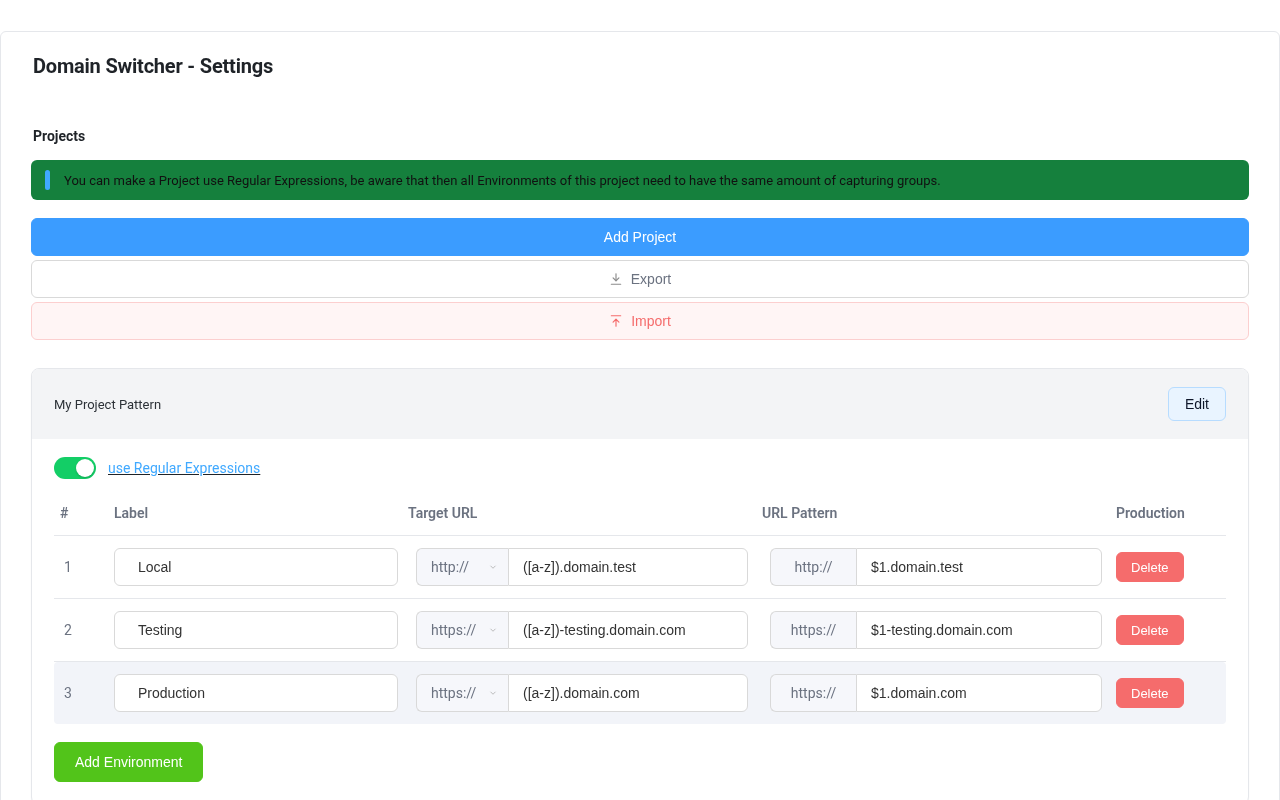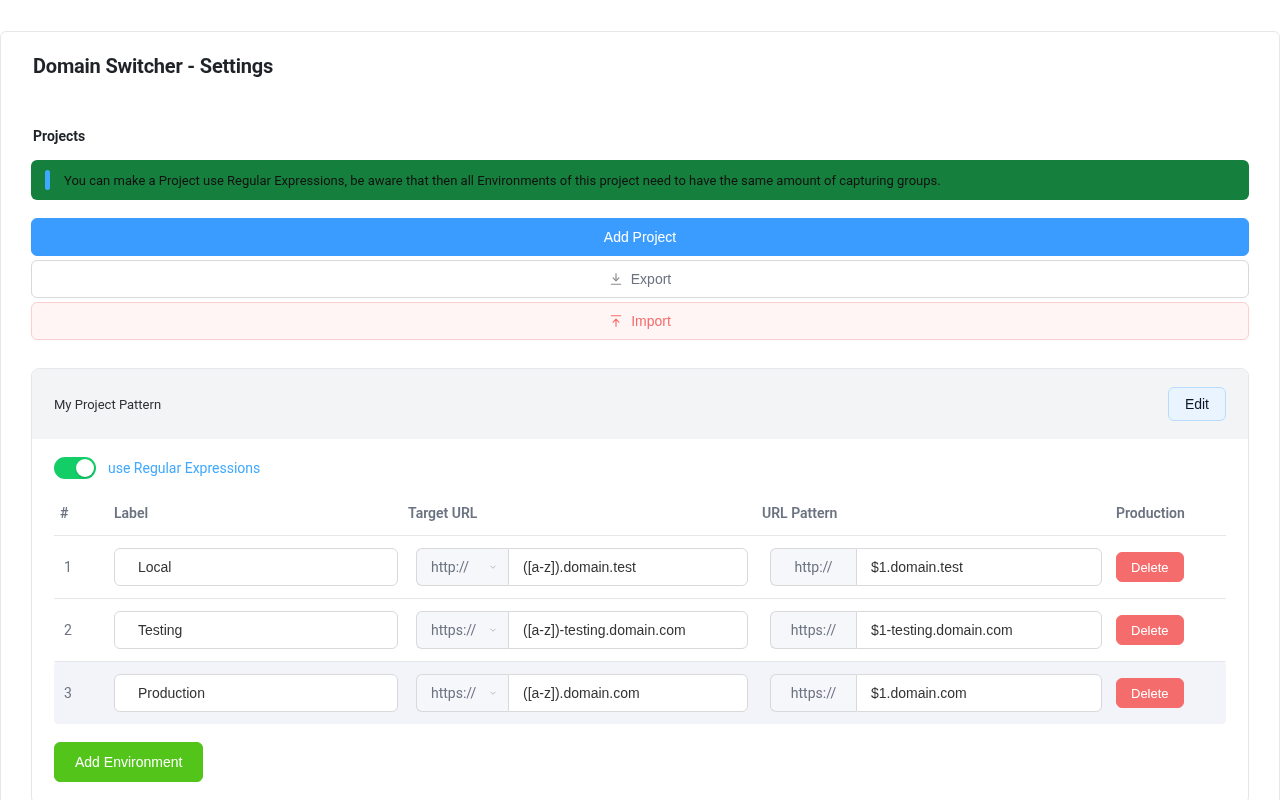--- a/index.html
+++ b/index.html
@@ -144,20 +144,21 @@
   .card-body {
     padding: 18px 22px 22px;
   }
 
   .regex-row {
     display: flex;
     align-items: center;
     gap: 12px;
     margin-bottom: 14px;
     padding-left: 0px;
+    text-decoration: underline;
   }
   .switch {
     width: 42px;
     height: 22px;
     border-radius: 11px;
     background: #13ce66;
     position: relative;
     cursor: pointer;
     flex-shrink: 0;
   }

